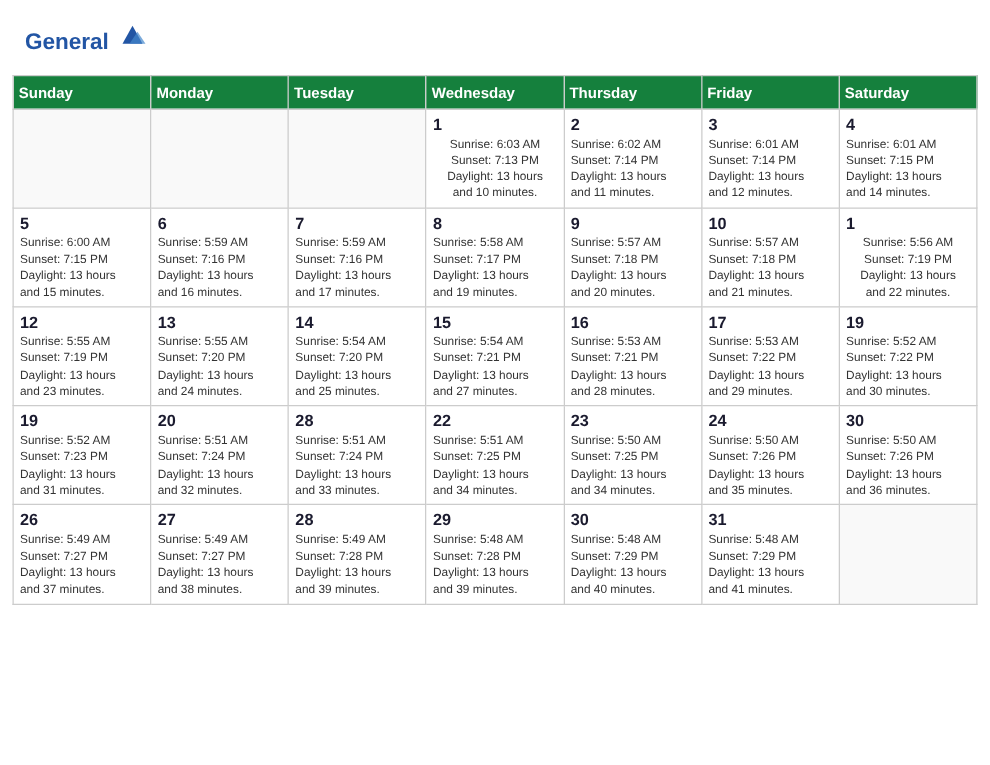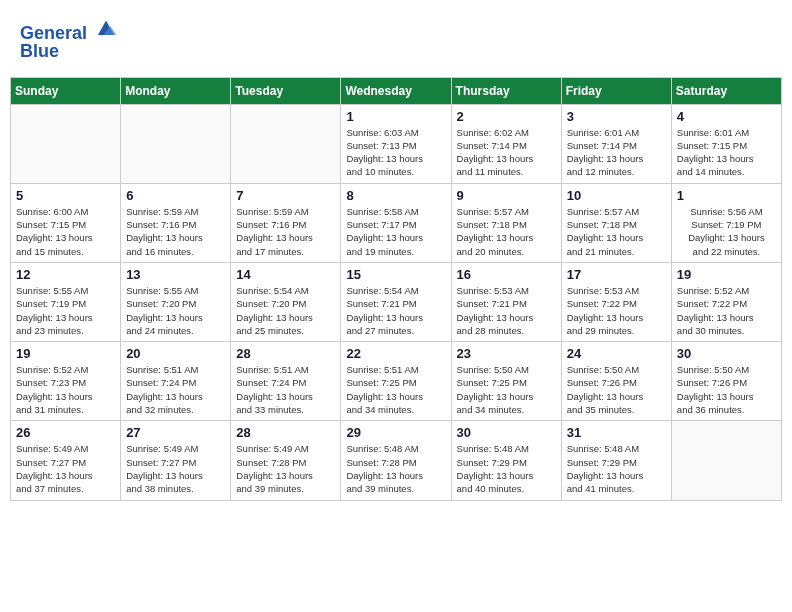--- a/index.html
+++ b/index.html
@@ -95,21 +95,20 @@
     <div>
       <div style="display:flex;align-items:center;">
         <div class="logo-text">
           <span>General</span>
           <svg class="logo-icon" viewBox="0 0 30 24" xmlns="http://www.w3.org/2000/svg">
             <polygon points="5,22 15,4 25,22" fill="#2255a4"></polygon>
             <polygon points="12,22 20,10 28,22" fill="#4488cc" opacity="0.7"></polygon>
           </svg>
         </div>
       </div>
-      <div style="font-size:18px;font-weight:bold;color:#2255a4;margin-top:-4px;">Blue</div>
     </div>
   </div>
   <div class="title-block">
     <div class="month-title"></div>
     <div class="location"></div>
   </div>
 </div>
 
 <table class="calendar">
   <thead>
@@ -123,21 +122,21 @@
         <th>Saturday</th>
       </tr>
   </thead>
   <tbody id="calendar-body">
   <tr>
         <td class="empty"></td>
         <td class="empty"></td>
         <td class="empty"></td>
         <td>
           <span class="day-number">1</span>
-          <div class="cell-info" style="white-space: pre-line;">Sunrise: 6:03 AM
+          <div class="cell-info" style="white-space: pre-line; text-align: center;">Sunrise: 6:03 AM
 Sunset: 7:13 PM
 Daylight: 13 hours
 and 10 minutes.</div>
         </td>
         <td>
           <span class="day-number">2</span>
           <div class="cell-info" style="white-space: pre-line;">Sunrise: 6:02 AM
 Sunset: 7:14 PM
 Daylight: 13 hours
 and 11 minutes.</div>

